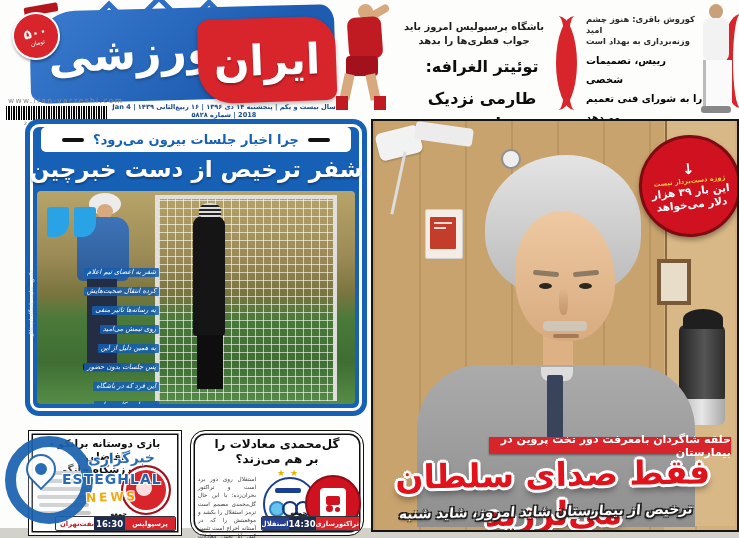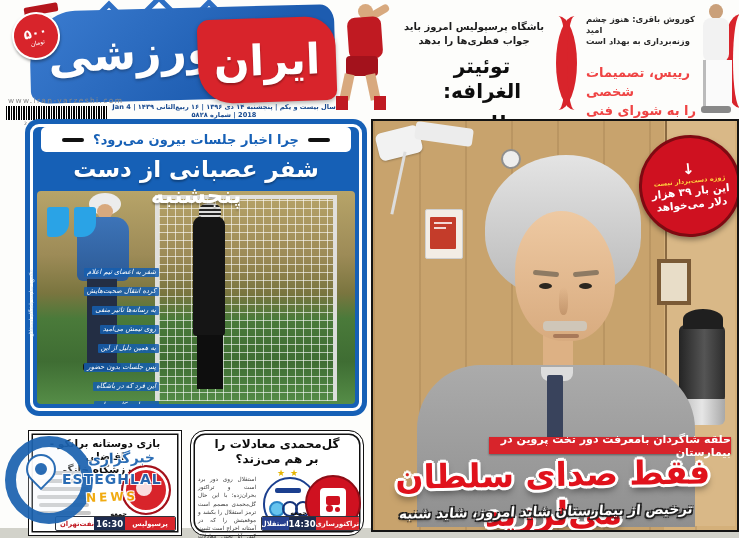--- a/index.html
+++ b/index.html
@@ -32,24 +32,24 @@
   .player-red{left:324px;top:0;width:78px;height:112px;}
   
   .man-white{left:697px;top:4px;width:40px;height:112px;}
   
   .cres{position:absolute;width:26px;height:94px;border-radius:50%;z-index:2;}
   .cres.close{border-right:11px solid #d8242b;}
   .cres.open{border-left:11px solid #d8242b;}
   
   .mid-head{left:400px;top:20px;width:148px;text-align:center;z-index:4;}
   .mid-head .kick{font-size:10px;font-weight:bold;color:#1c1c1c;line-height:13.5px;}
-  .mid-head .big{font-size:20px;font-weight:900;color:#0d0d0d;line-height:25px;margin-top:7px;margin-left:16px;}
+  .mid-head .big{font-size:16px;font-weight:900;color:#0d0d0d;line-height:25px;margin-top:7px;margin-left:16px;}
   .right-head{left:586px;top:14px;width:118px;text-align:left;z-index:4;}
   .right-head .kick{font-size:8.4px;font-weight:bold;color:#2a2a2a;line-height:11px;}
-  .right-head .big{font-size:13px;font-weight:900;color:#ef4444;line-height:19px;margin:16px 0 5px;}
+  .right-head .big{font-size:10px;font-weight:900;color:#000000;line-height:19px;margin:4px 0 5px;}
   .right-head .foot{font-size:7.8px;color:#333;line-height:10px;}
   
   .schafer{left:25px;top:119px;width:342px;height:297px;background:#1660b6;border-radius:14px;z-index:5;}
   .schafer .frame{position:absolute;inset:5px;border:3px solid #fff;border-radius:9px;}
   .kicker-bar{left:16px;top:8px;width:310px;height:25px;background:#fff;border-radius:5px;display:flex;align-items:center;justify-content:center;gap:9px;z-index:2;}
   .kicker-bar .dash{width:22px;height:4px;background:#111;border-radius:2px;}
   .kicker-bar .txt{color:#1660b6;font-size:13px;font-weight:800;}
   .schafer .headline{left:0;top:37px;width:342px;text-align:center;color:#fff;font-size:23px;font-weight:900;z-index:2;text-shadow:0 2px 2px rgba(0,0,0,.3);}
   .pitch{left:12px;top:72px;width:318px;height:213px;border-radius:4px;overflow:hidden;
     background:linear-gradient(180deg,#b7a469 0%,#9d8b57 30%,#7a753f 48%,#4a7a3a 60%,#3f6d33 80%,#558d47 100%);}
@@ -221,21 +221,21 @@
   </div>
   <div class="abs cres open" style="left:722px;top:14px;"></div>
 
   <div class="abs schafer">
     <div class="frame"></div>
     <div class="abs kicker-bar">
       <span class="dash"></span>
       <span class="txt rtl">چرا اخبار جلسات بیرون می‌رود؟</span>
       <span class="dash"></span>
     </div>
-    <div class="abs headline rtl">شفر عصبانی از دست پنجشنبه</div>
+    <div class="abs headline rtl">شفر ترخیص از دست خبرچین</div>
 
     <div class="abs pitch">
       <div class="abs net"></div>
       <div class="abs coach-hair"></div>
       <div class="abs coach-face"></div>
       <div class="abs coach-jacket"></div>
       <div class="abs coach-pants"></div>
       <div class="abs coach-shoes"></div>
       <div class="abs fig2-body"></div>
       <div class="abs fig2-hat"></div>

